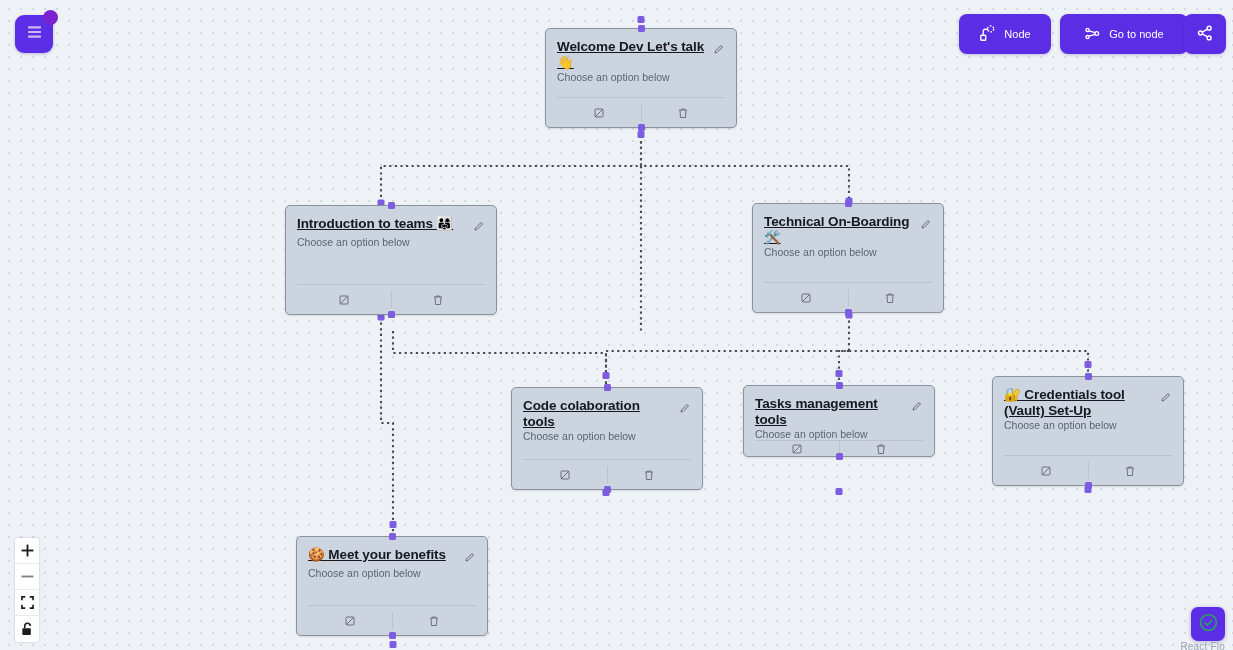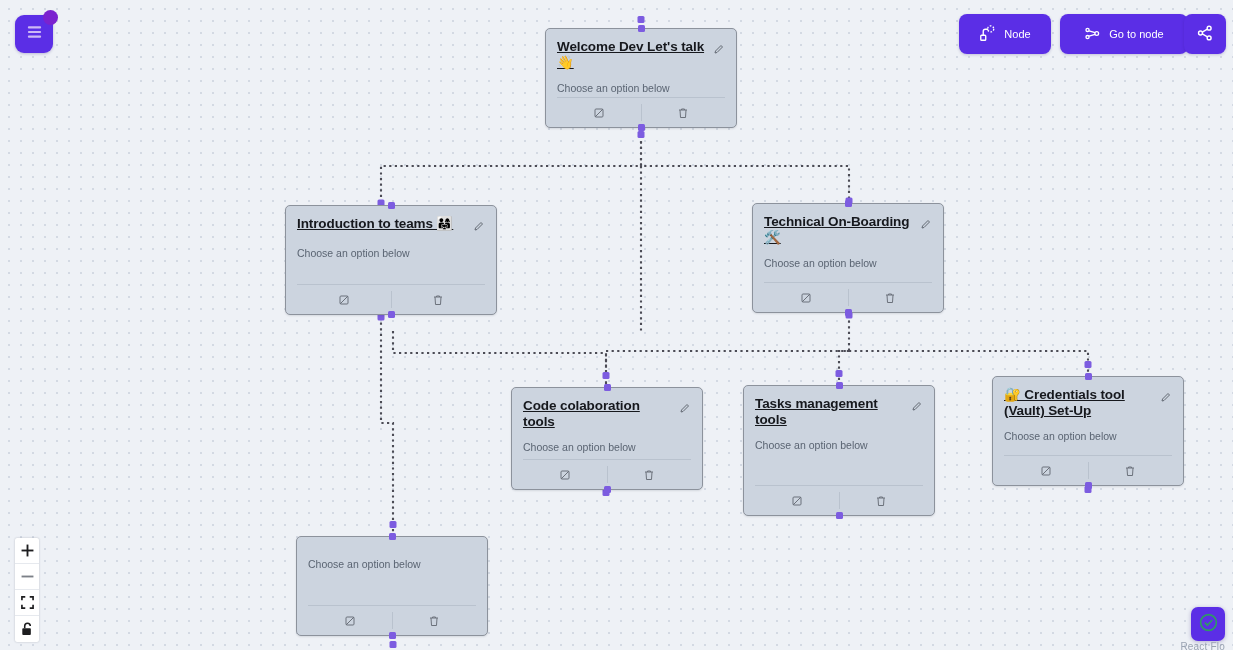--- a/index.html
+++ b/index.html
@@ -25,21 +25,21 @@
     box-shadow: 0 1px 2px rgba(30,40,60,.12);
     display: flex; flex-direction: column;
     padding: 10px 11px 0 11px;
   }
   .node-title-row { display: flex; align-items: flex-start; gap: 6px; }
   .node-title {
     font-size: 13.5px; font-weight: bold; color: #16181d;
     line-height: 1.18; letter-spacing: -.1px; flex: 1 1 auto; text-decoration: underline;
   }
   .edit-icon { flex: 0 0 auto; margin-top: 2px; opacity: .72; cursor: pointer; }
-  .node-sub { font-size: 10.5px; color: #5a6472; margin-top: 11px; }
+  .node-sub { font-size: 10.5px; color: #5a6472; }
   .node-footer {
     margin-top: auto; border-top: 1px solid #b9c2ce;
     display: flex; height: 30px; align-items: center;
   }
   .footer-btn {
     flex: 1 1 50%; display: flex; align-items: center; justify-content: center;
     cursor: pointer; opacity: .62; height: 100%;
   }
   .footer-sep { width: 1px; height: 17px; background: #b9c2ce; }
 
@@ -238,21 +238,21 @@
       <div class="footer-sep"></div>
       <div class="footer-btn">
         <svg width="12" height="12" viewBox="0 0 24 24" fill="none" stroke="#30353e" stroke-width="2">
             <path d="M4 6h16M9 6V4h6v2M6 6l1 15h10l1-15"></path>
           </svg>
       </div>
     </div>
     <div class="handle bot"></div>
   </div>
 
-  <div class="node" style="left:743px;top:385px;width:192px;height:131px;">
+  <div class="node" style="left:743px;top:385px;width:192px;height:72px;">
     <div class="handle top"></div>
     <div class="node-title-row">
       <div class="node-title">Tasks management tools</div>
       <span class="edit-icon">
         <svg width="12" height="12" viewBox="0 0 24 24" fill="none" stroke="#3a3f49" stroke-width="2">
             <path d="M4 20l4-1 11-11-3-3L5 16z"></path>
           </svg>
       </span>
     </div>
     <div class="node-sub">Choose an option below</div>
@@ -296,20 +296,28 @@
         <svg width="12" height="12" viewBox="0 0 24 24" fill="none" stroke="#30353e" stroke-width="2">
             <path d="M4 6h16M9 6V4h6v2M6 6l1 15h10l1-15"></path>
           </svg>
       </div>
     </div>
     <div class="handle bot"></div>
   </div>
 
   <div class="node" style="left:296px;top:536px;width:192px;height:100px;">
     <div class="handle top"></div>
+    <div class="node-title-row">
+      <div class="node-title">🍪 Meet your benefits</div>
+      <span class="edit-icon">
+        <svg width="12" height="12" viewBox="0 0 24 24" fill="none" stroke="#3a3f49" stroke-width="2">
+            <path d="M4 20l4-1 11-11-3-3L5 16z"></path>
+          </svg>
+      </span>
+    </div>
     <div class="node-sub">Choose an option below</div>
     <div class="node-footer">
       <div class="footer-btn">
         <svg width="12" height="12" viewBox="0 0 24 24" fill="none" stroke="#30353e" stroke-width="2">
             <rect x="4" y="4" width="16" height="16" rx="2"></rect>
             <path d="M4 20L20 4"></path>
           </svg>
       </div>
       <div class="footer-sep"></div>
       <div class="footer-btn">

